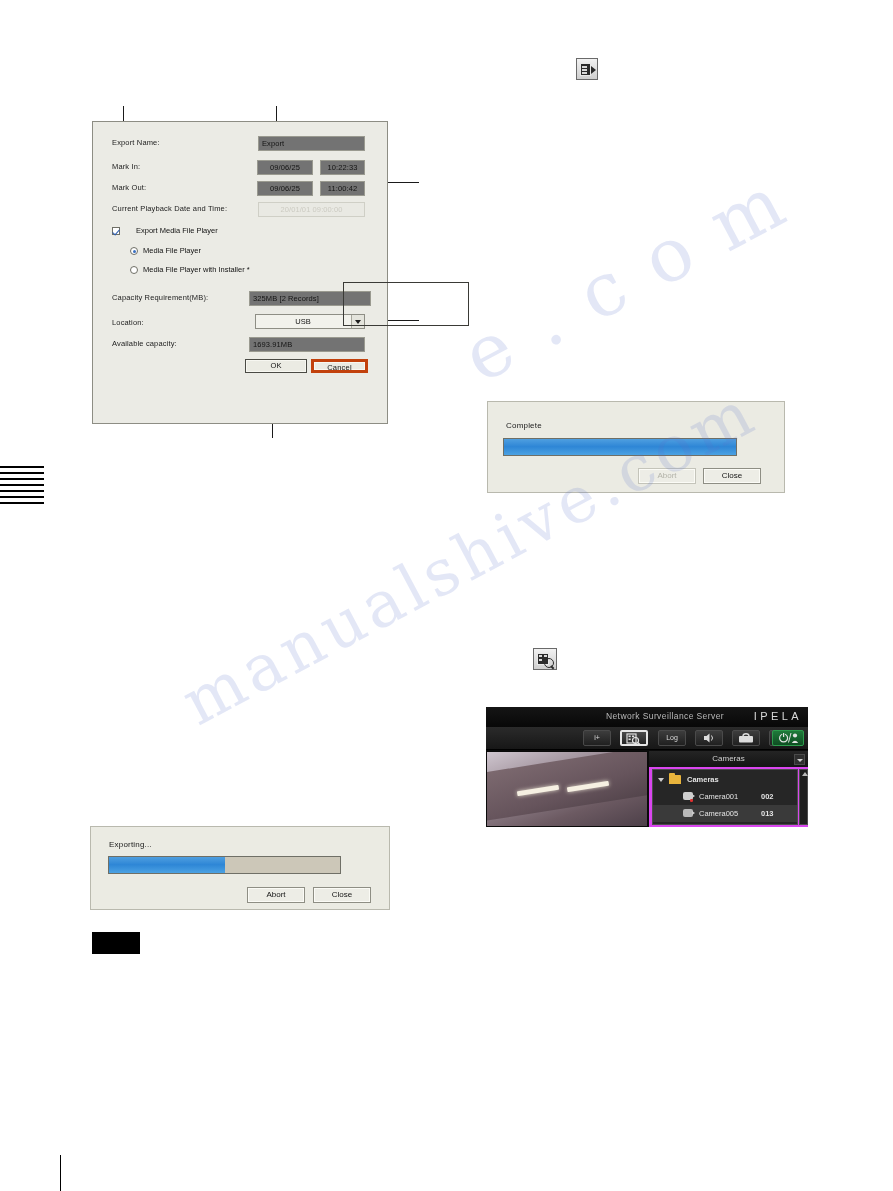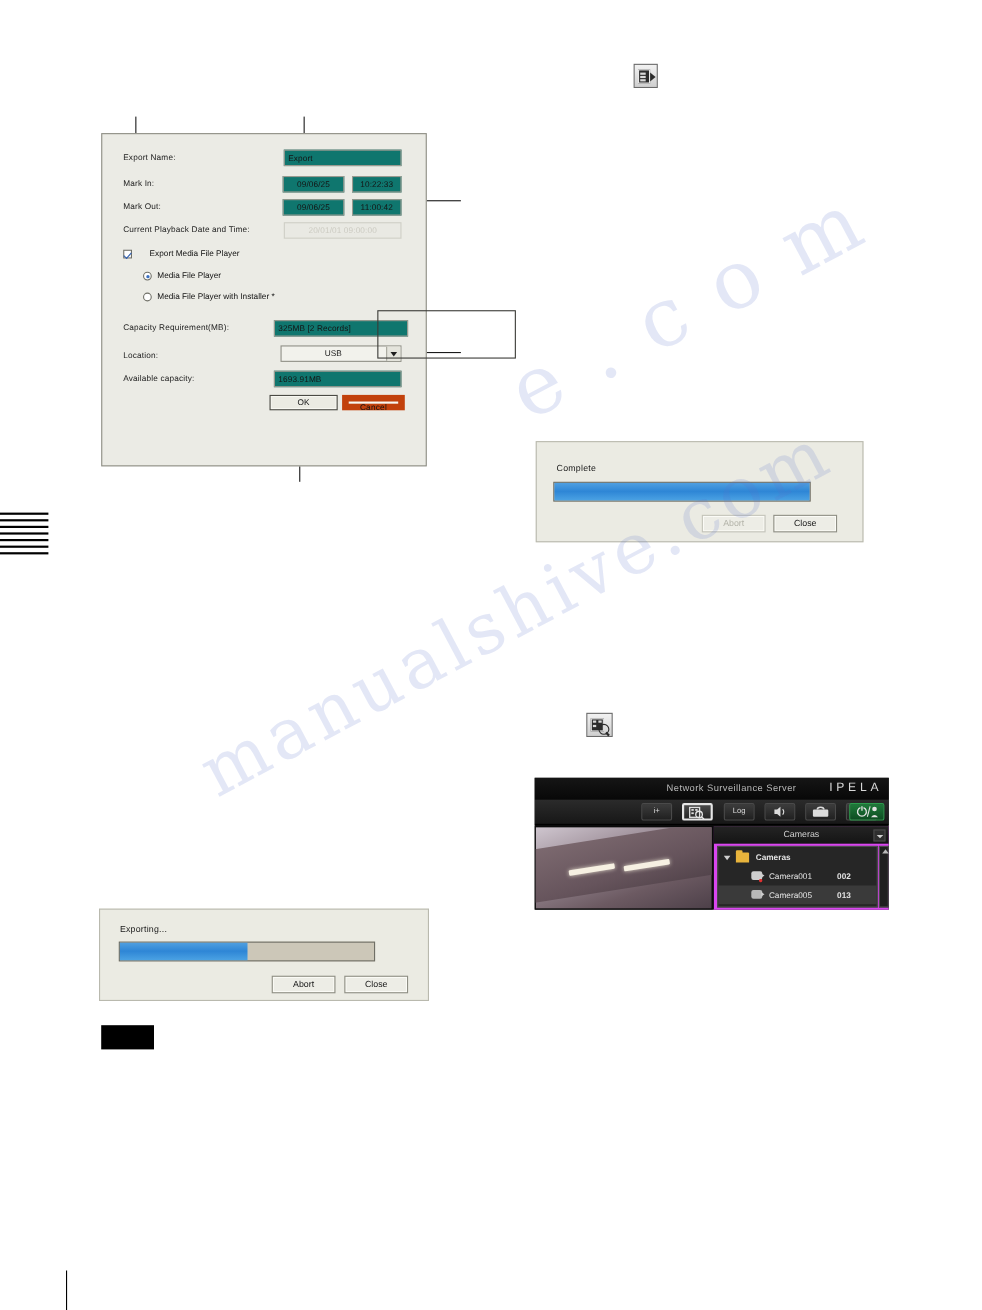--- a/index.html
+++ b/index.html
@@ -98,21 +98,21 @@
     position: absolute;
     left: 19px;
     font-size: 7.5px;
     color: #1c1c1c;
     line-height: 18px;
     letter-spacing: 0.15px;
     white-space: nowrap;
   }
   .tinput {
     position: absolute;
-    background: #0f766e;
+    background: #737373;
     border: 1px solid #9a9a90;
     box-sizing: border-box;
     height: 15px;
     font-size: 7.5px;
     color: #141414;
     line-height: 14px;
     padding-left: 3px;
     letter-spacing: 0.1px;
     white-space: nowrap;
     overflow: hidden;
@@ -200,21 +200,21 @@
     left: 3px; top: 5px;
     border-left: 3.5px solid transparent;
     border-right: 3.5px solid transparent;
     border-top: 4px solid #1e1e1e;
   }
 
   .btn {
     position: absolute;
     height: 14px;
     background: #ebebe3;
-    border: 6px solid #c2410c;
+    border: 3px solid #c2410c;
     box-shadow: inset 0 0 0 1px #f7f7f1;
     box-sizing: border-box;
     font-size: 7.5px;
     color: #121212;
     text-align: center;
     line-height: 12px;
     letter-spacing: 0.2px;
   }
   .btn.strong { border: 1.4px solid #4a4a44; }
 

